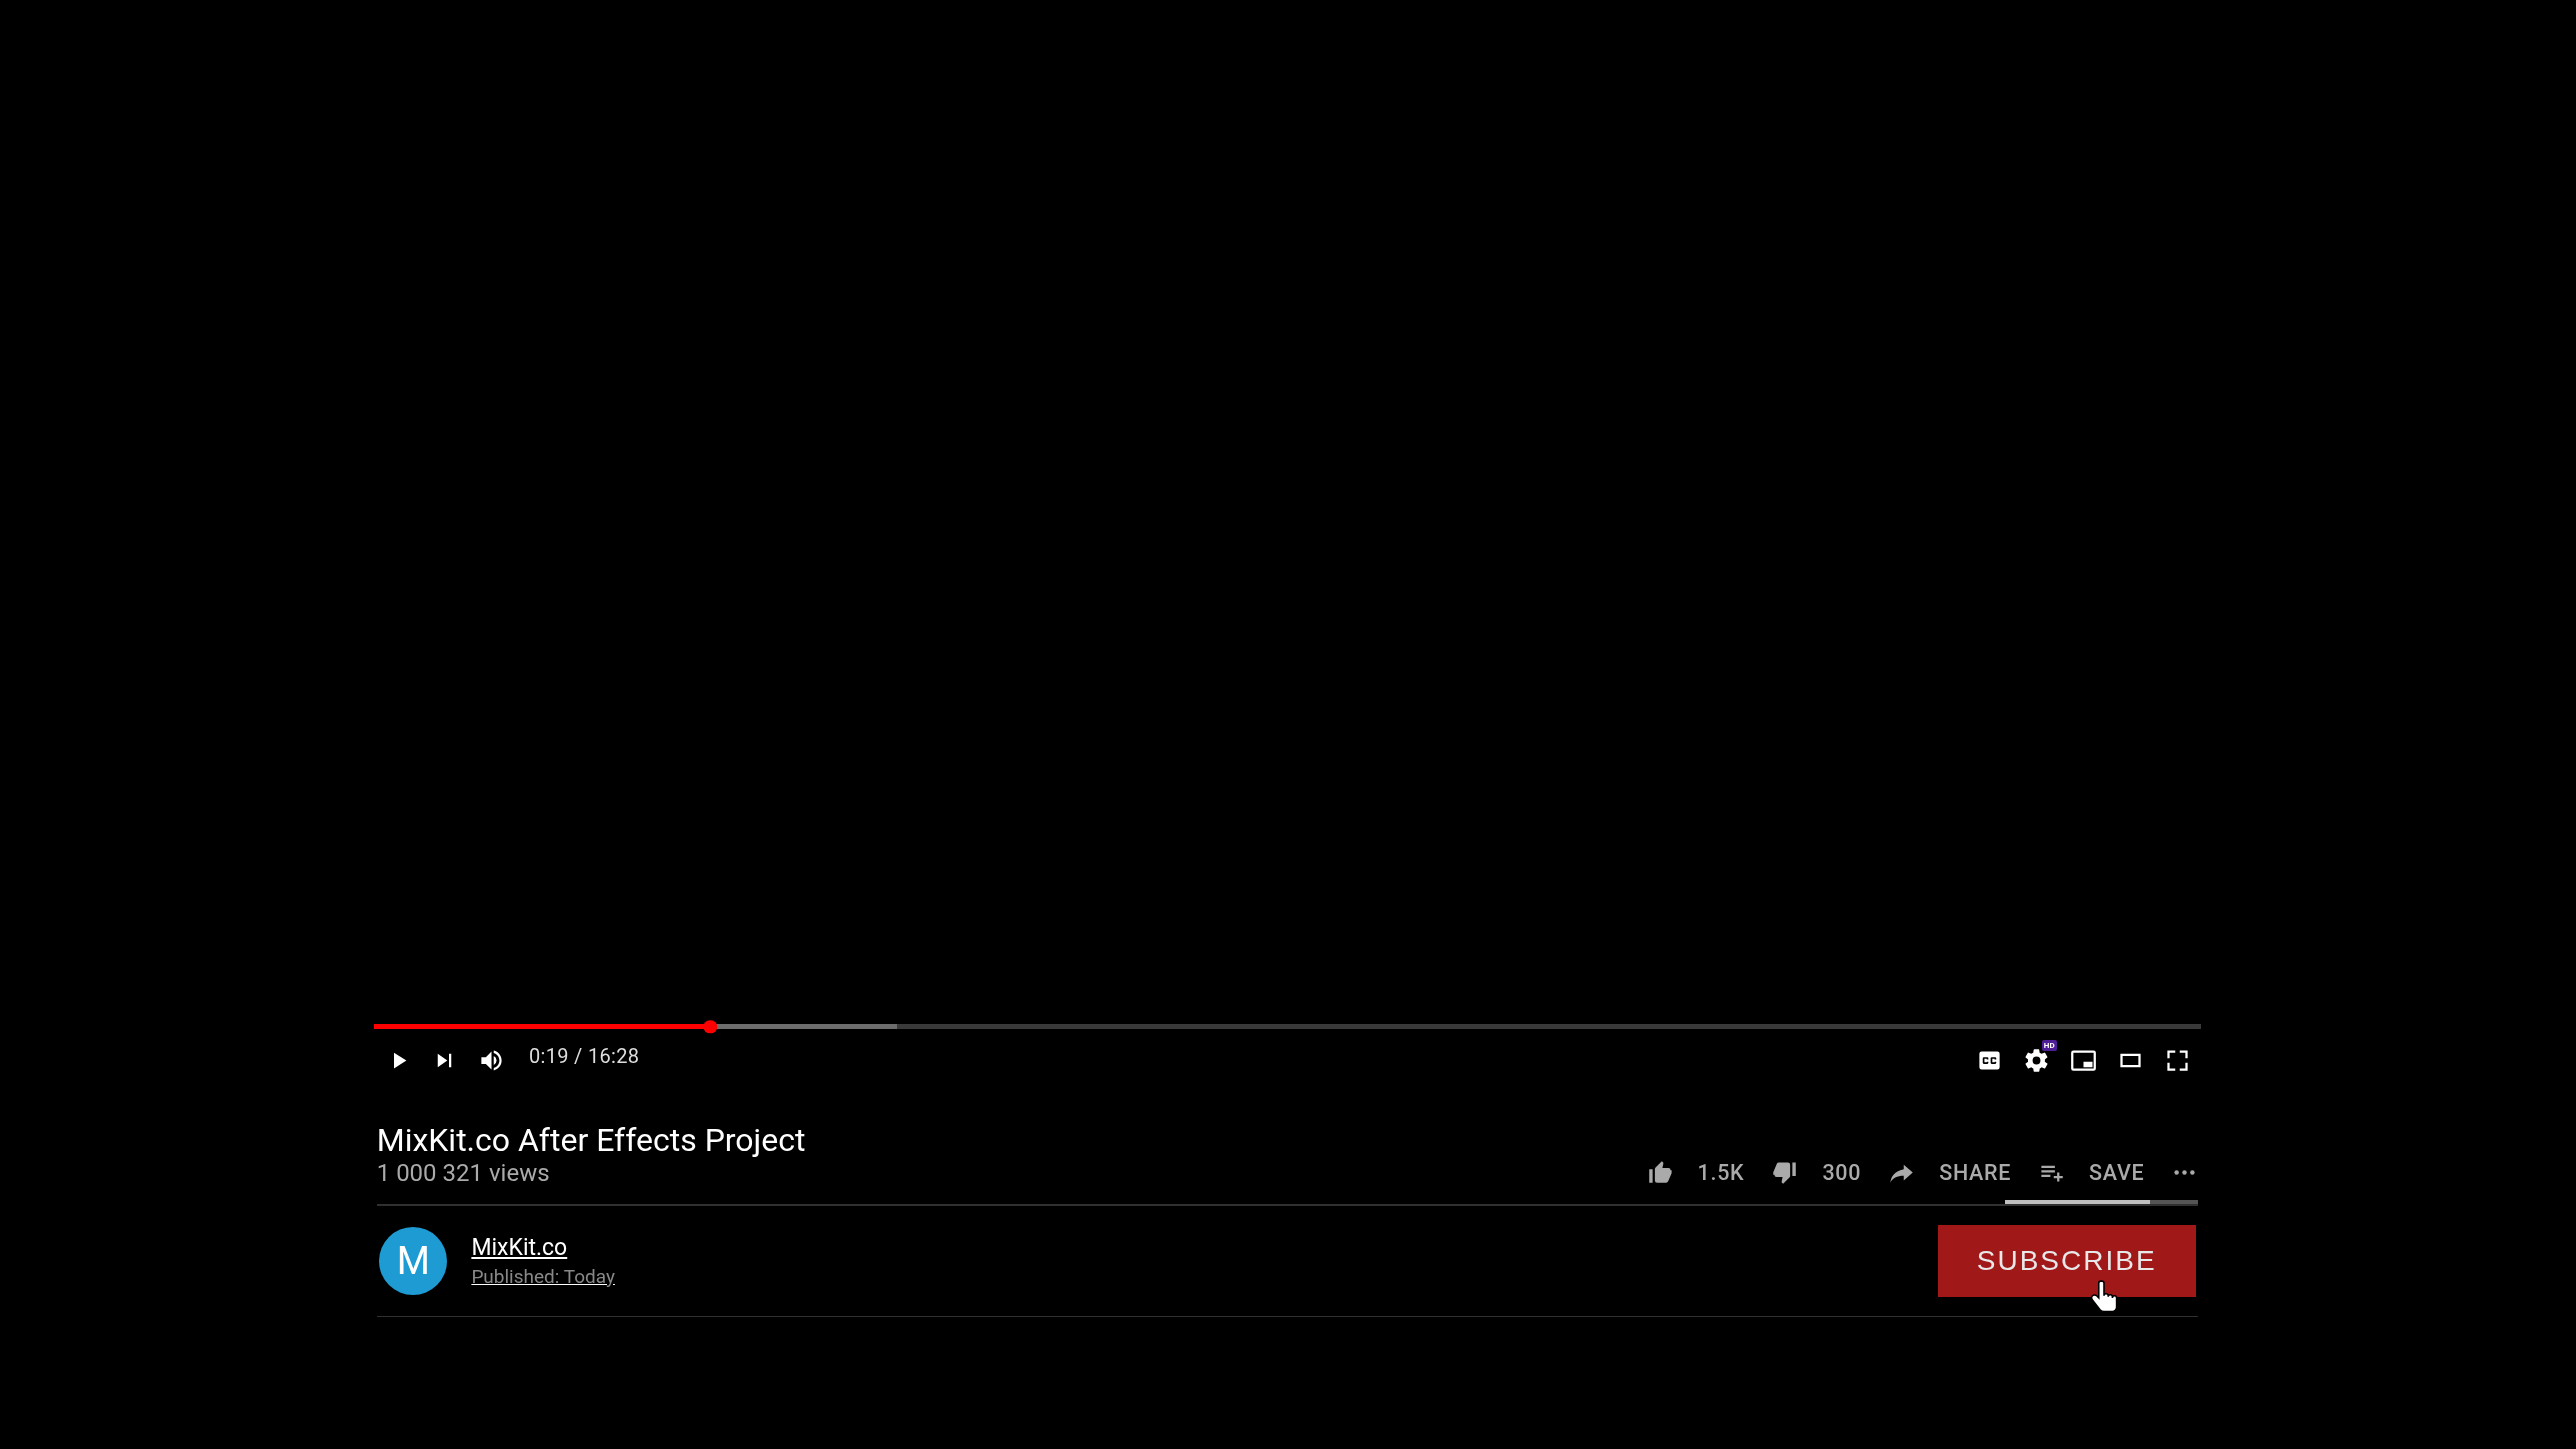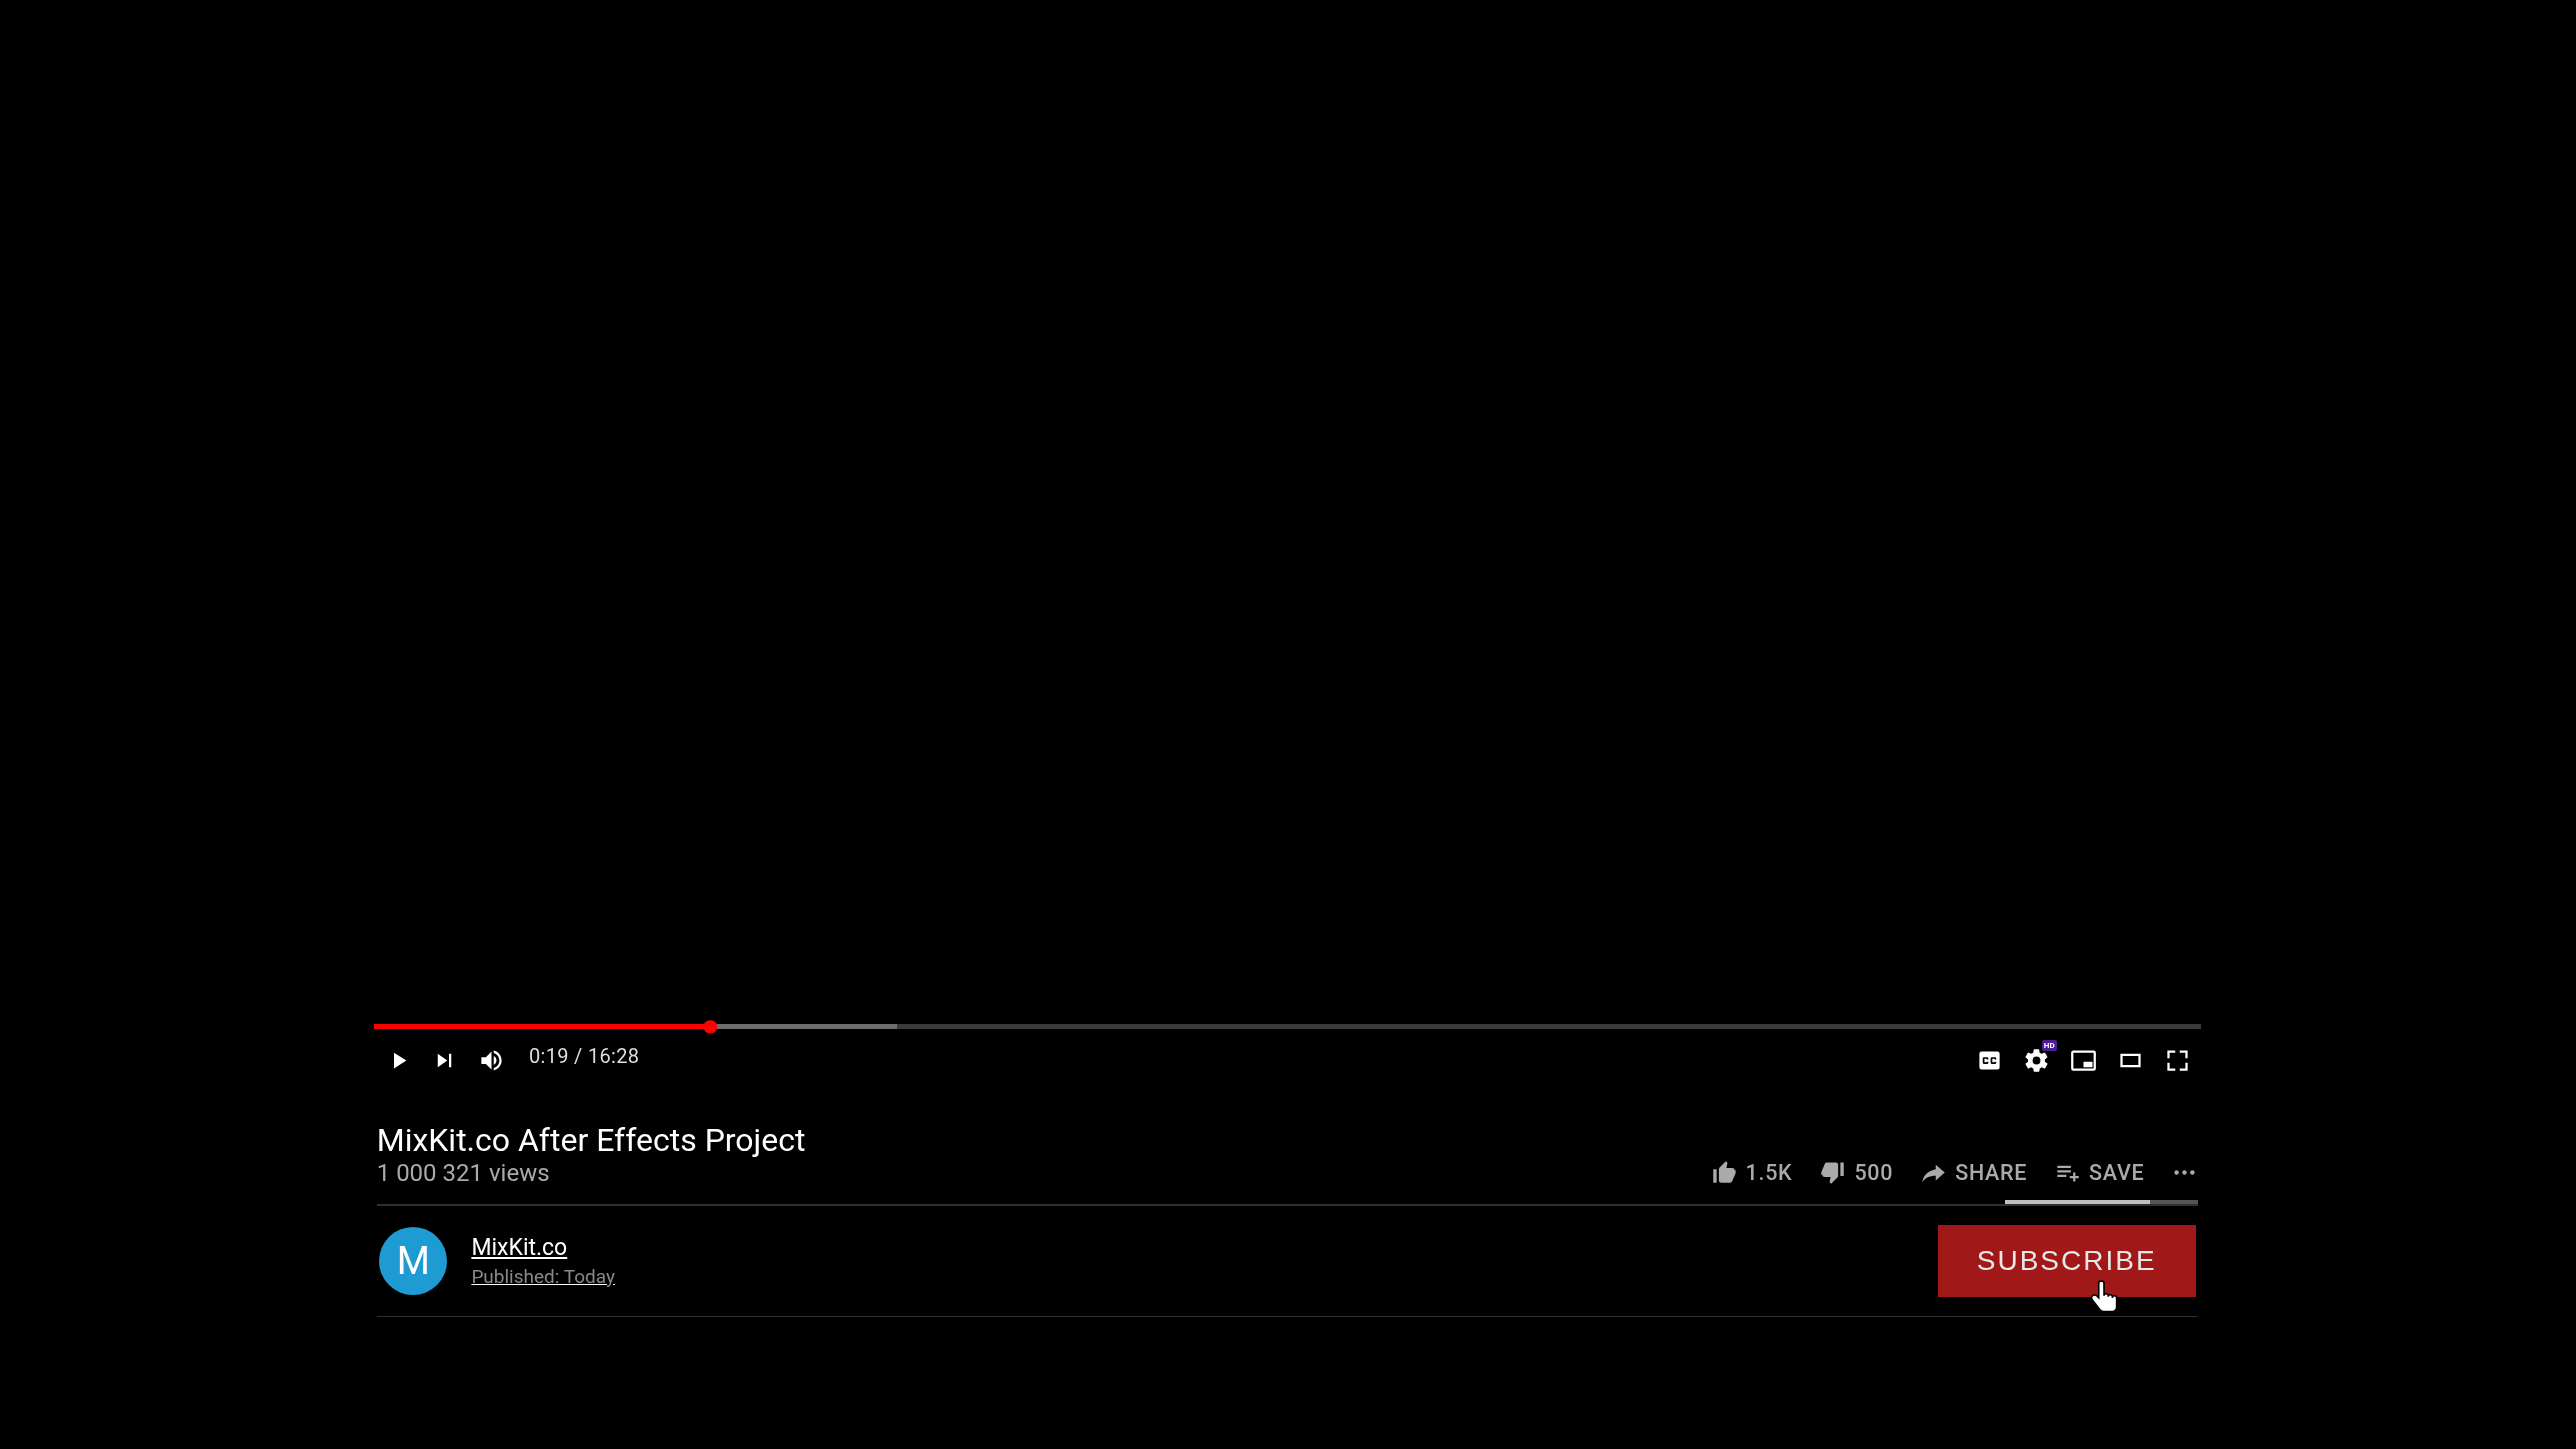--- a/index.html
+++ b/index.html
@@ -101,21 +101,21 @@
   .actions {
     margin-left: auto;
     display: flex;
     align-items: center;
     gap: 27px;
     color: #aaaaaa;
   }
   .action {
     display: flex;
     align-items: center;
-    gap: 8px;
+    gap: 24px;
     font-size: 21.5px;
     font-weight: 500;
     letter-spacing: 0.7px;
     cursor: pointer;
   }
   .action svg { width: 27px; height: 27px; fill: #aaaaaa; }
   .sentiment-wrap {
     margin-top: 13.4px;
     height: 4px;
     display: flex;
@@ -250,21 +250,21 @@
         <div class="action">
           <svg viewBox="0 0 24 24">
               <path d="M2 21h3V9H2v12zm19-11a2 2 0 0 0-2-2h-5.3l.8-3.8V3.6a1 1 0 0 0-.3-.7L13.2 2 7.6 7.6A2 2 0 0 0 7 9v10a2 2 0 0 0 2 2h8a2 2 0 0 0 1.8-1.2l2.9-6.8a2 2 0 0 0 .2-.8V10z"></path>
             </svg>
           <span>1.5K</span>
         </div>
         <div class="action">
           <svg viewBox="0 0 24 24">
               <path d="M22 3h-3v12h3V3zM3 14a2 2 0 0 0 2 2h5.3l-.8 3.8v.6a1 1 0 0 0 .3.7l1 .9 5.6-5.6A2 2 0 0 0 17 15V5a2 2 0 0 0-2-2H7a2 2 0 0 0-1.8 1.2L2.3 11A2 2 0 0 0 2 12v2z"></path>
             </svg>
-          <span>500</span>
+          <span>300</span>
         </div>
         <div class="action">
           <svg viewBox="0 0 24 24">
               <path d="M14 9V5l8 7-8 7v-4.1C8 14.9 4 17 2 21c.8-5 3-10 12-12z"></path>
             </svg>
           <span>SHARE</span>
         </div>
         <div class="action">
           <svg viewBox="0 0 24 24">
               <path d="M3 6h12v2H3V6zm0 4h12v2H3v-2zm0 4h8v2H3v-2zm14-2h2v3h3v2h-3v3h-2v-3h-3v-2h3v-3z"></path>

